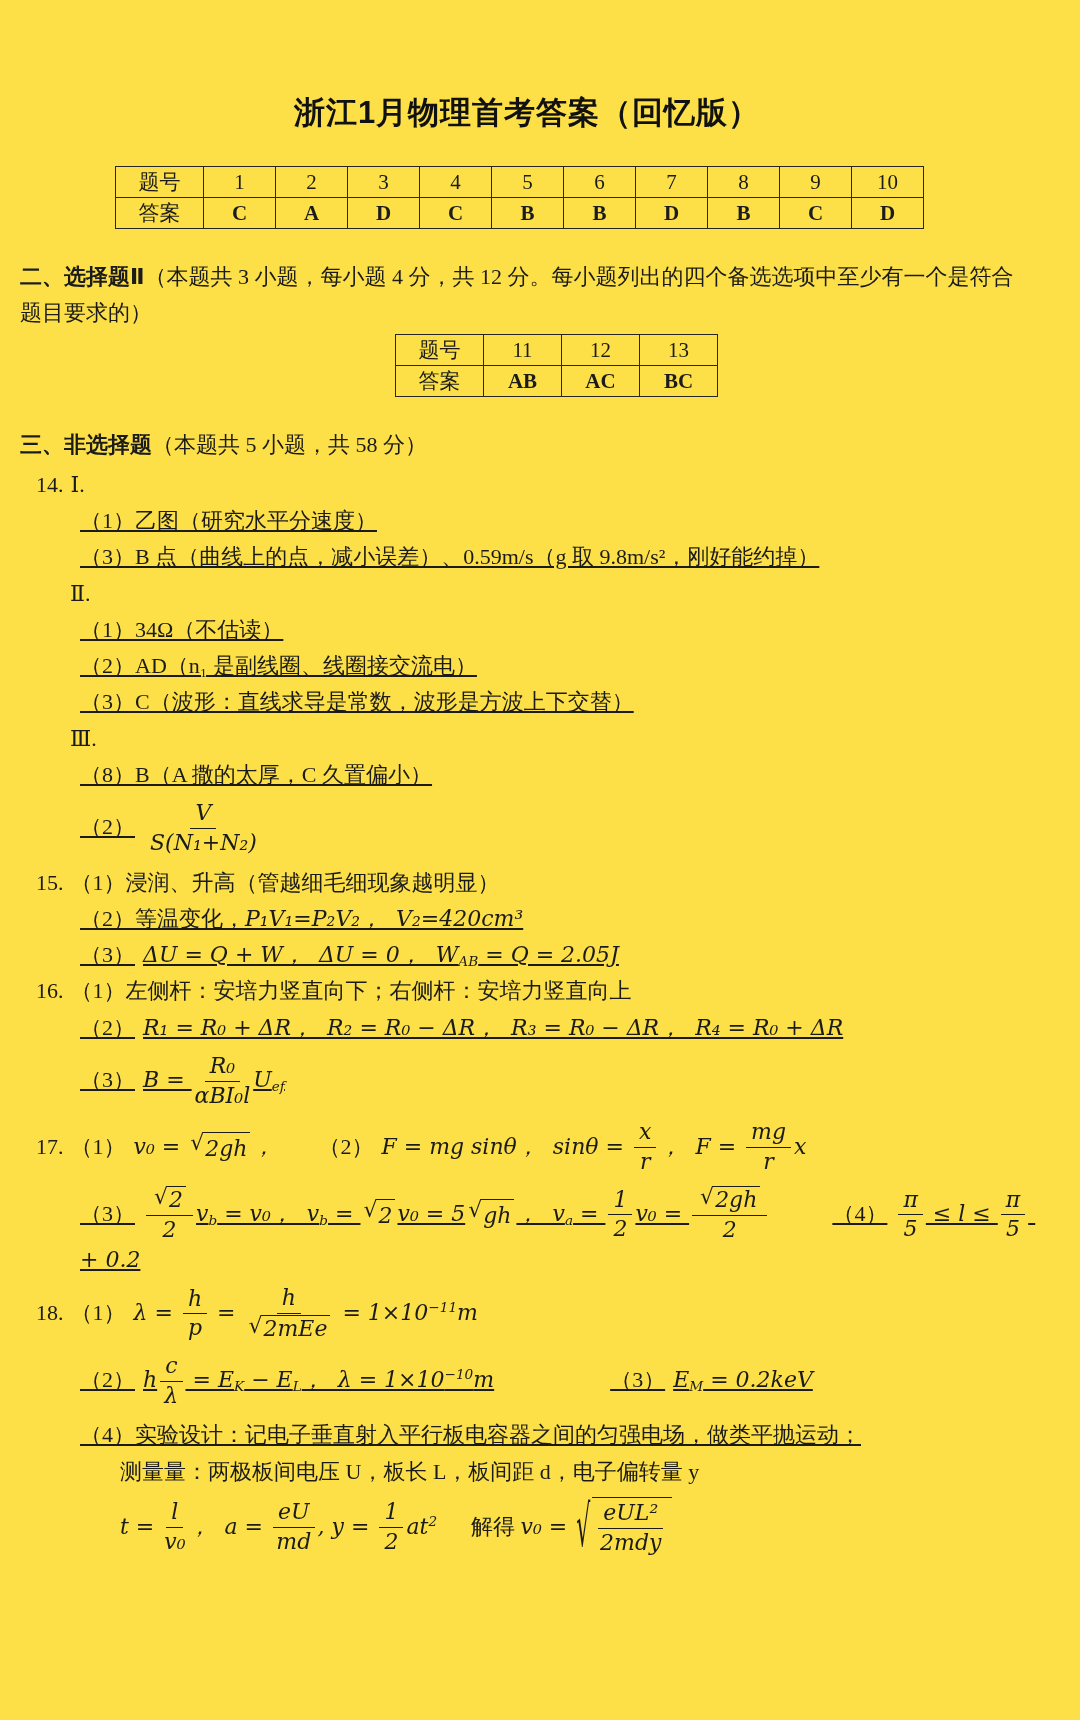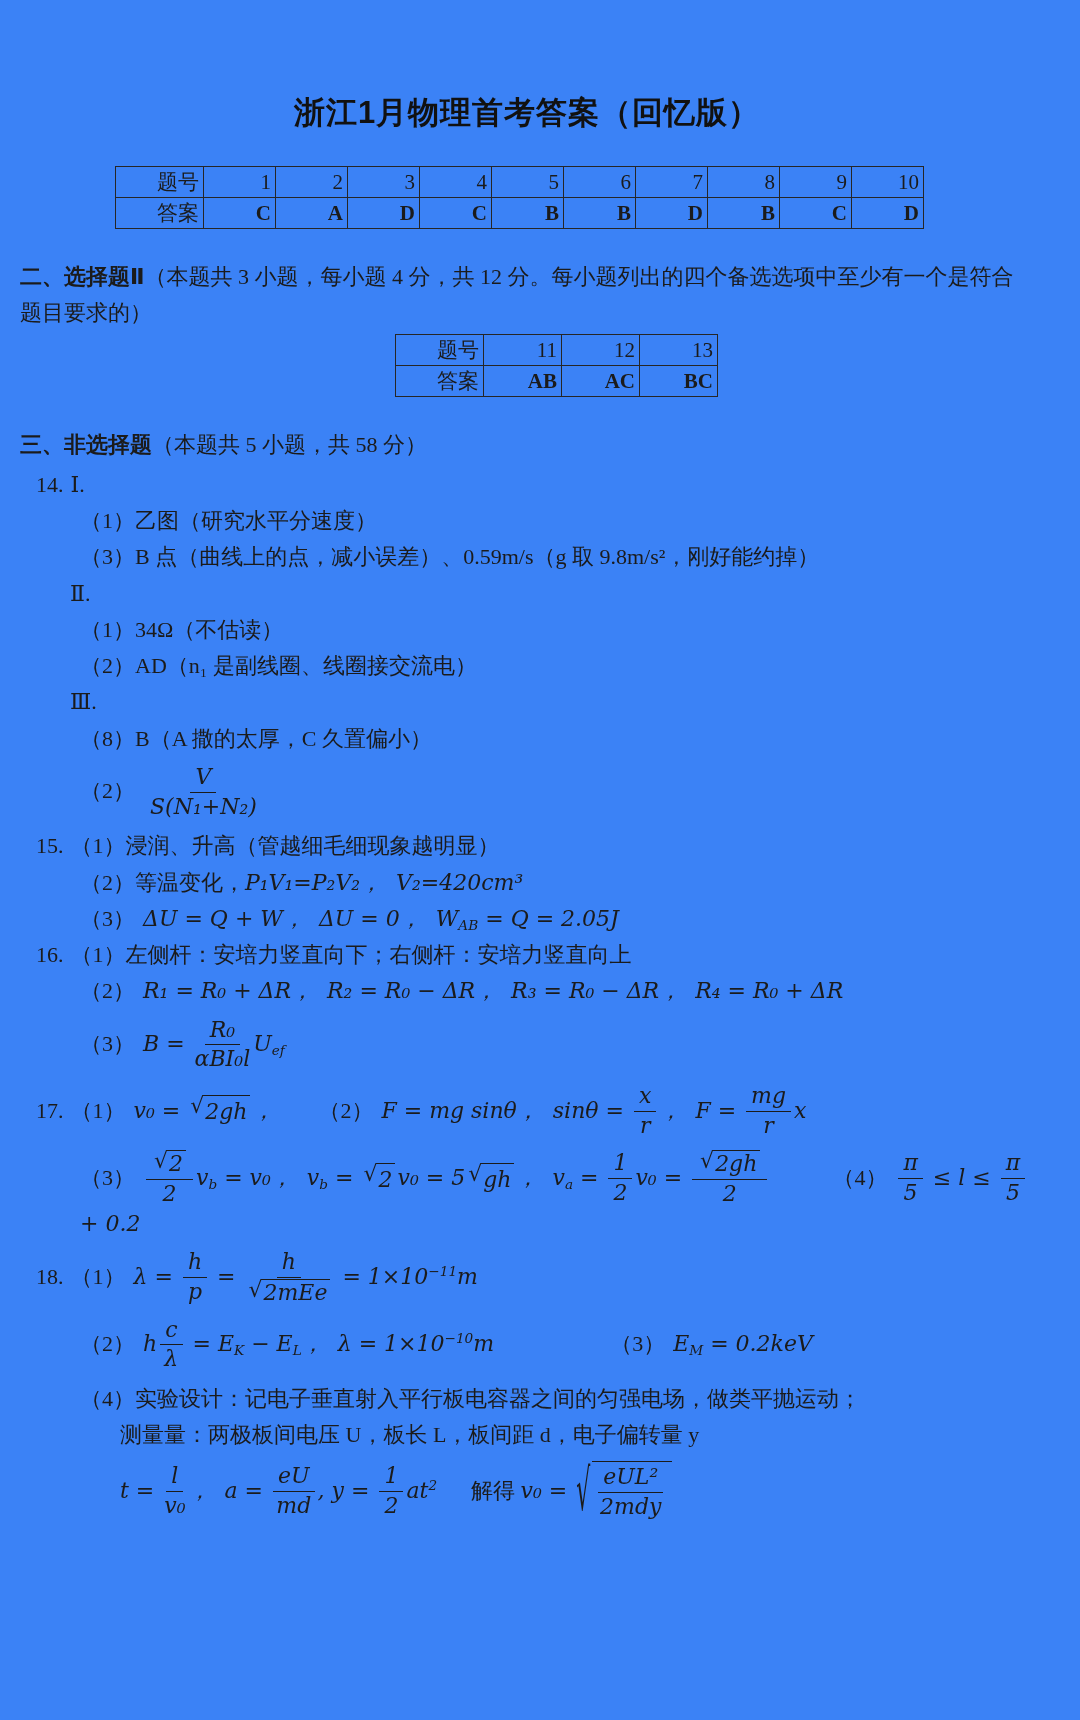--- a/index.html
+++ b/index.html
@@ -1,52 +1,52 @@
 <!DOCTYPE html>
 <html><head>
 <meta charset="utf-8">
 <style>
   * { box-sizing: border-box; margin: 0; padding: 0; }
   html, body { background: #f4f4f2; }
   body { width: 1080px; margin: 0 auto; }
   .page {
     width: 1080px; height: 1720px; overflow: hidden;
-    background: #3b82f6;
+    background: #fde047;
     color: #1b1b1b;
     font-family: "Liberation Serif", "DejaVu Serif", serif;
     font-size: 22px;
     padding: 92px 46px 40px 20px;
     position: relative;
   }
   .title {
     text-align: center;
     font-family: "Liberation Sans", "DejaVu Sans", sans-serif;
     font-weight: 700;
     font-size: 31px;
     letter-spacing: 1px;
     color: #111;
     margin-bottom: 32px;
   }
   .sec-head { line-height: 1.62; margin-top: 0; }
   .sec-head.mt { margin-top: 30px; }
   .sec-label { font-family: "Liberation Sans", "DejaVu Sans", sans-serif; font-weight: 700; }
 
   .answer-table { border-collapse: collapse; font-size: 21px; }
-  .answer-table td { border: 1.5px solid #262626; text-align: right; height: 31px; padding: 0 4px; }
+  .answer-table td { border: 1.5px solid #262626; text-align: center; height: 31px; padding: 0 4px; }
   .answer-table td.lab { width: 88px; }
   .answer-table td.ans { font-weight: 700; font-size: 21px; }
   .t1 { margin: 14px 0 10px 95px; }
   .t1 td { width: 72px; }
   .t2 { margin: 4px 0 0 375px; }
   .t2 td { width: 78px; }
 
   .answers-block { margin-top: 6px; }
   .line { margin: 5px 0; line-height: 1.42; }
   .formula-line { margin: 10px 0; }
-  .indent1 { padding-left: 60px; }
+  .indent1 { padding-left: 60px; text-decoration: underline; }
   .indent2 { padding-left: 100px; }
   .indent-roman { padding-left: 50px; }
   .qline { padding-left: 16px; }
   .qno { margin-right: 7px; }
 
   [data-bind], .formula .t, .formula .up { white-space: pre-wrap; }
 
   .formula { font-style: italic; font-family: "DejaVu Serif", "Liberation Serif", serif; }
   .formula .up { font-style: normal; font-family: "Liberation Serif", "DejaVu Serif", serif; }
 
@@ -131,20 +131,21 @@
   <p class="sec-head mt"><span class="sec-label" data-bind="section3.label">三、非选择题</span><span data-bind="section3.desc">（本题共 5 小题，共 58 分）</span></p>
 
   <div class="answers-block">
 
     <div class="line qline"><span class="qno" data-bind="section3.q14.num">14.</span><span data-bind="section3.q14.roman1">Ⅰ.</span></div>
     <div class="line indent1"><span data-bind="section3.q14.i1_1">（1）乙图（研究水平分速度）</span></div>
     <div class="line indent1"><span data-bind="section3.q14.i1_3">（3）B 点（曲线上的点，减小误差）、0.59m/s（g 取 9.8m/s²，刚好能约掉）</span></div>
     <div class="line indent-roman"><span data-bind="section3.q14.roman2">Ⅱ.</span></div>
     <div class="line indent1"><span data-bind="section3.q14.i2_1">（1）34Ω（不估读）</span></div>
     <div class="line indent1"><span data-bind="section3.q14.i2_2">（2）AD（n₁ 是副线圈、线圈接交流电）</span></div>
+    <div class="line indent1"><span data-bind="section3.q14.i2_3">（3）C（波形：直线求导是常数，波形是方波上下交替）</span></div>
     <div class="line indent-roman"><span data-bind="section3.q14.roman3">Ⅲ.</span></div>
     <div class="line indent1"><span data-bind="section3.q14.i3_1">（8）B（A 撒的太厚，C 久置偏小）</span></div>
     <div class="line indent1 formula-line"><span class="formula"><span class="up">（2）</span><span class="gap" style="width: 12px;"></span><span class="frac">
             <span class="num">V</span>
             <span class="den">S(N₁+N₂)</span>
           </span></span></div>
 
     <div class="line qline"><span class="qno" data-bind="section3.q15.num">15.</span><span data-bind="section3.q15.i1">（1）浸润、升高（管越细毛细现象越明显）</span></div>
     <div class="line indent1"><span class="formula"><span class="up">（2）等温变化，</span><span class="t">P₁V₁=P₂V₂，  V₂=420cm³</span></span></div>
     <div class="line indent1"><span class="formula"><span class="up">（3）</span><span class="gap" style="width: 8px;"></span><span class="t">ΔU = Q + W，  ΔU = 0，  W</span><sub>AB</sub><span class="t"> = Q = 2.05J</span></span></div>

